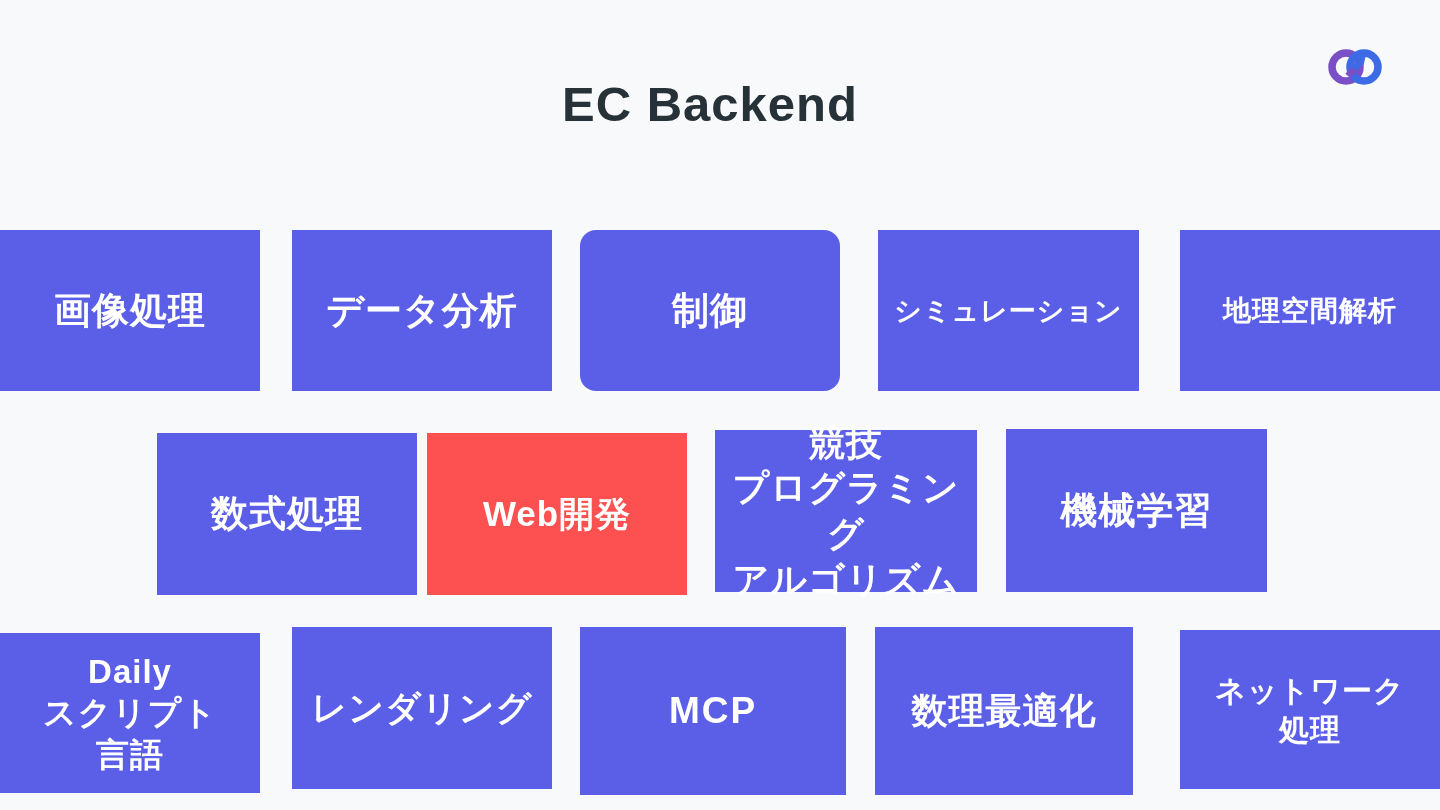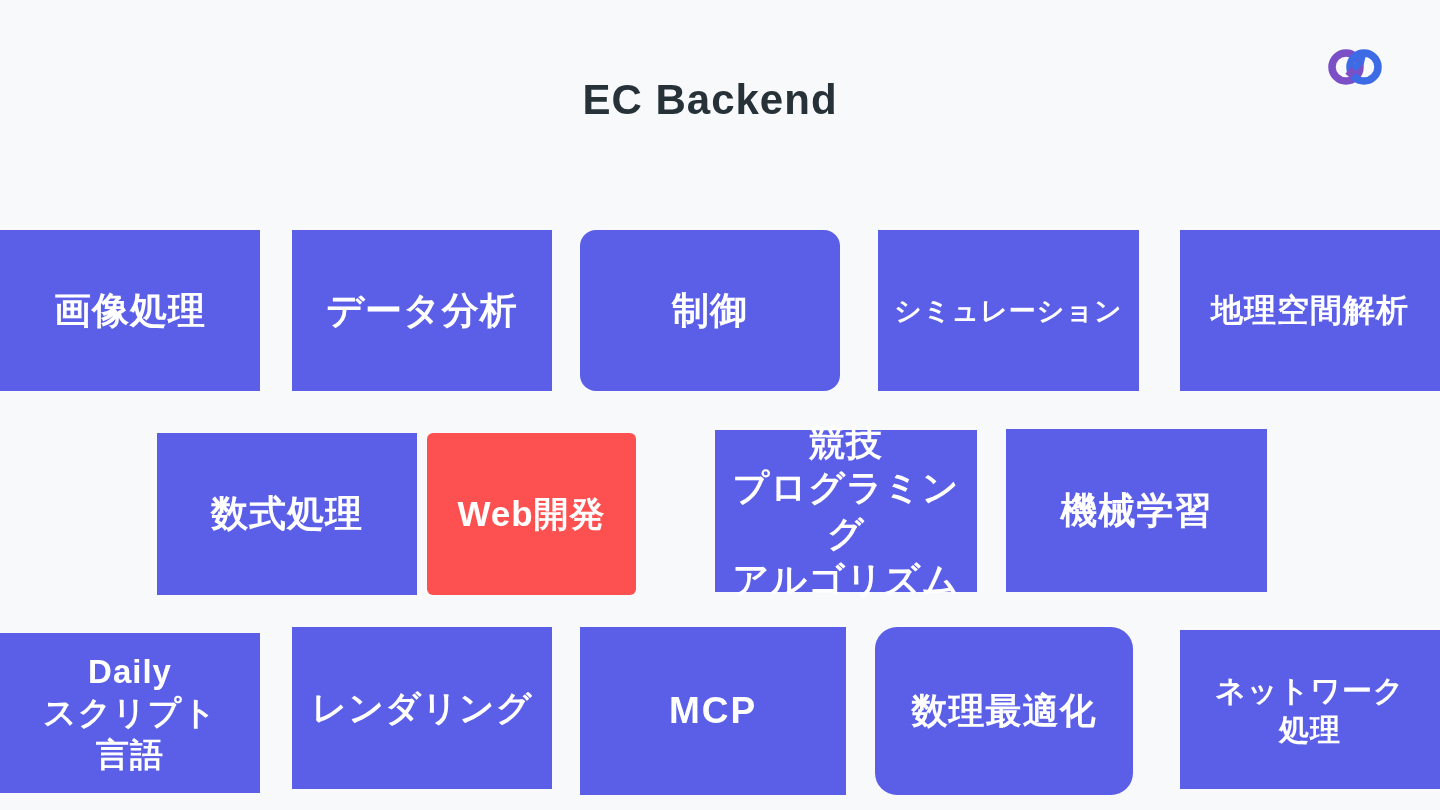--- a/index.html
+++ b/index.html
@@ -13,21 +13,21 @@
   *{margin:0;padding:0;box-sizing:border-box;}
   html,body{width:1440px;height:810px;overflow:hidden;}
   body{
     background:var(--bg);
     font-family:"Liberation Sans","DejaVu Sans",sans-serif;
   }
   .slide{position:relative;width:1440px;height:810px;background:var(--bg);}
   .title{
     position:absolute;top:76px;left:0;right:20px;
     text-align:center;
-    font-size:42px;font-weight:700;
+    font-size:49px;font-weight:700;
     color:var(--title);
     letter-spacing:1px;
   }
   .logo{position:absolute;top:42px;left:1324px;width:62px;height:50px;}
   .box{
     position:absolute;
     display:flex;align-items:center;justify-content:center;
     background:var(--purple);
     color:var(--boxtext);
     font-weight:700;
@@ -36,31 +36,31 @@
     letter-spacing:1px;
     z-index:1;
     margin-top:20px;
   }
   .box.red{background:var(--red);}
   
   .b0{left:0;top:210px;width:260px;height:161px;font-size:37px;}
   .b1{left:292px;top:210px;width:260px;height:161px;font-size:37px;}
   .b2{left:580px;top:210px;width:260px;height:161px;font-size:37px;border-radius:16px;}
   .b3{left:878px;top:210px;width:261px;height:161px;font-size:27px;}
-  .b4{left:1180px;top:210px;width:260px;height:161px;font-size:32px;}
+  .b4{left:1180px;top:210px;width:260px;height:161px;font-size:28px;}
   
   .b5{left:157px;top:413px;width:260px;height:162px;font-size:37px;}
-  .b6{left:427px;top:413px;width:209px;height:162px;font-size:35px;border-radius:6px;}
+  .b6{left:427px;top:413px;width:260px;height:162px;font-size:35px;}
   .b7{left:715px;top:410px;width:262px;height:162px;font-size:36px;line-height:1.27;}
   .b8{left:1006px;top:409px;width:261px;height:163px;font-size:37px;}
   
   .b9{left:0;top:613px;width:260px;height:160px;font-size:33px;line-height:1.25;}
   .b10{left:292px;top:607px;width:260px;height:162px;font-size:35px;}
   .b11{left:580px;top:607px;width:266px;height:168px;font-size:37px;letter-spacing:2px;}
-  .b12{left:875px;top:607px;width:258px;height:168px;font-size:36px;border-radius:22px;}
+  .b12{left:875px;top:607px;width:258px;height:168px;font-size:36px;}
   .b13{left:1180px;top:610px;width:260px;height:159px;font-size:30px;line-height:1.3;}
   .page-number{
     position:absolute;top:759px;right:27px;
     font-size:23px;color:var(--pagenum);
     z-index:0;
   }
 </style>
 </head>
 <body>
 

